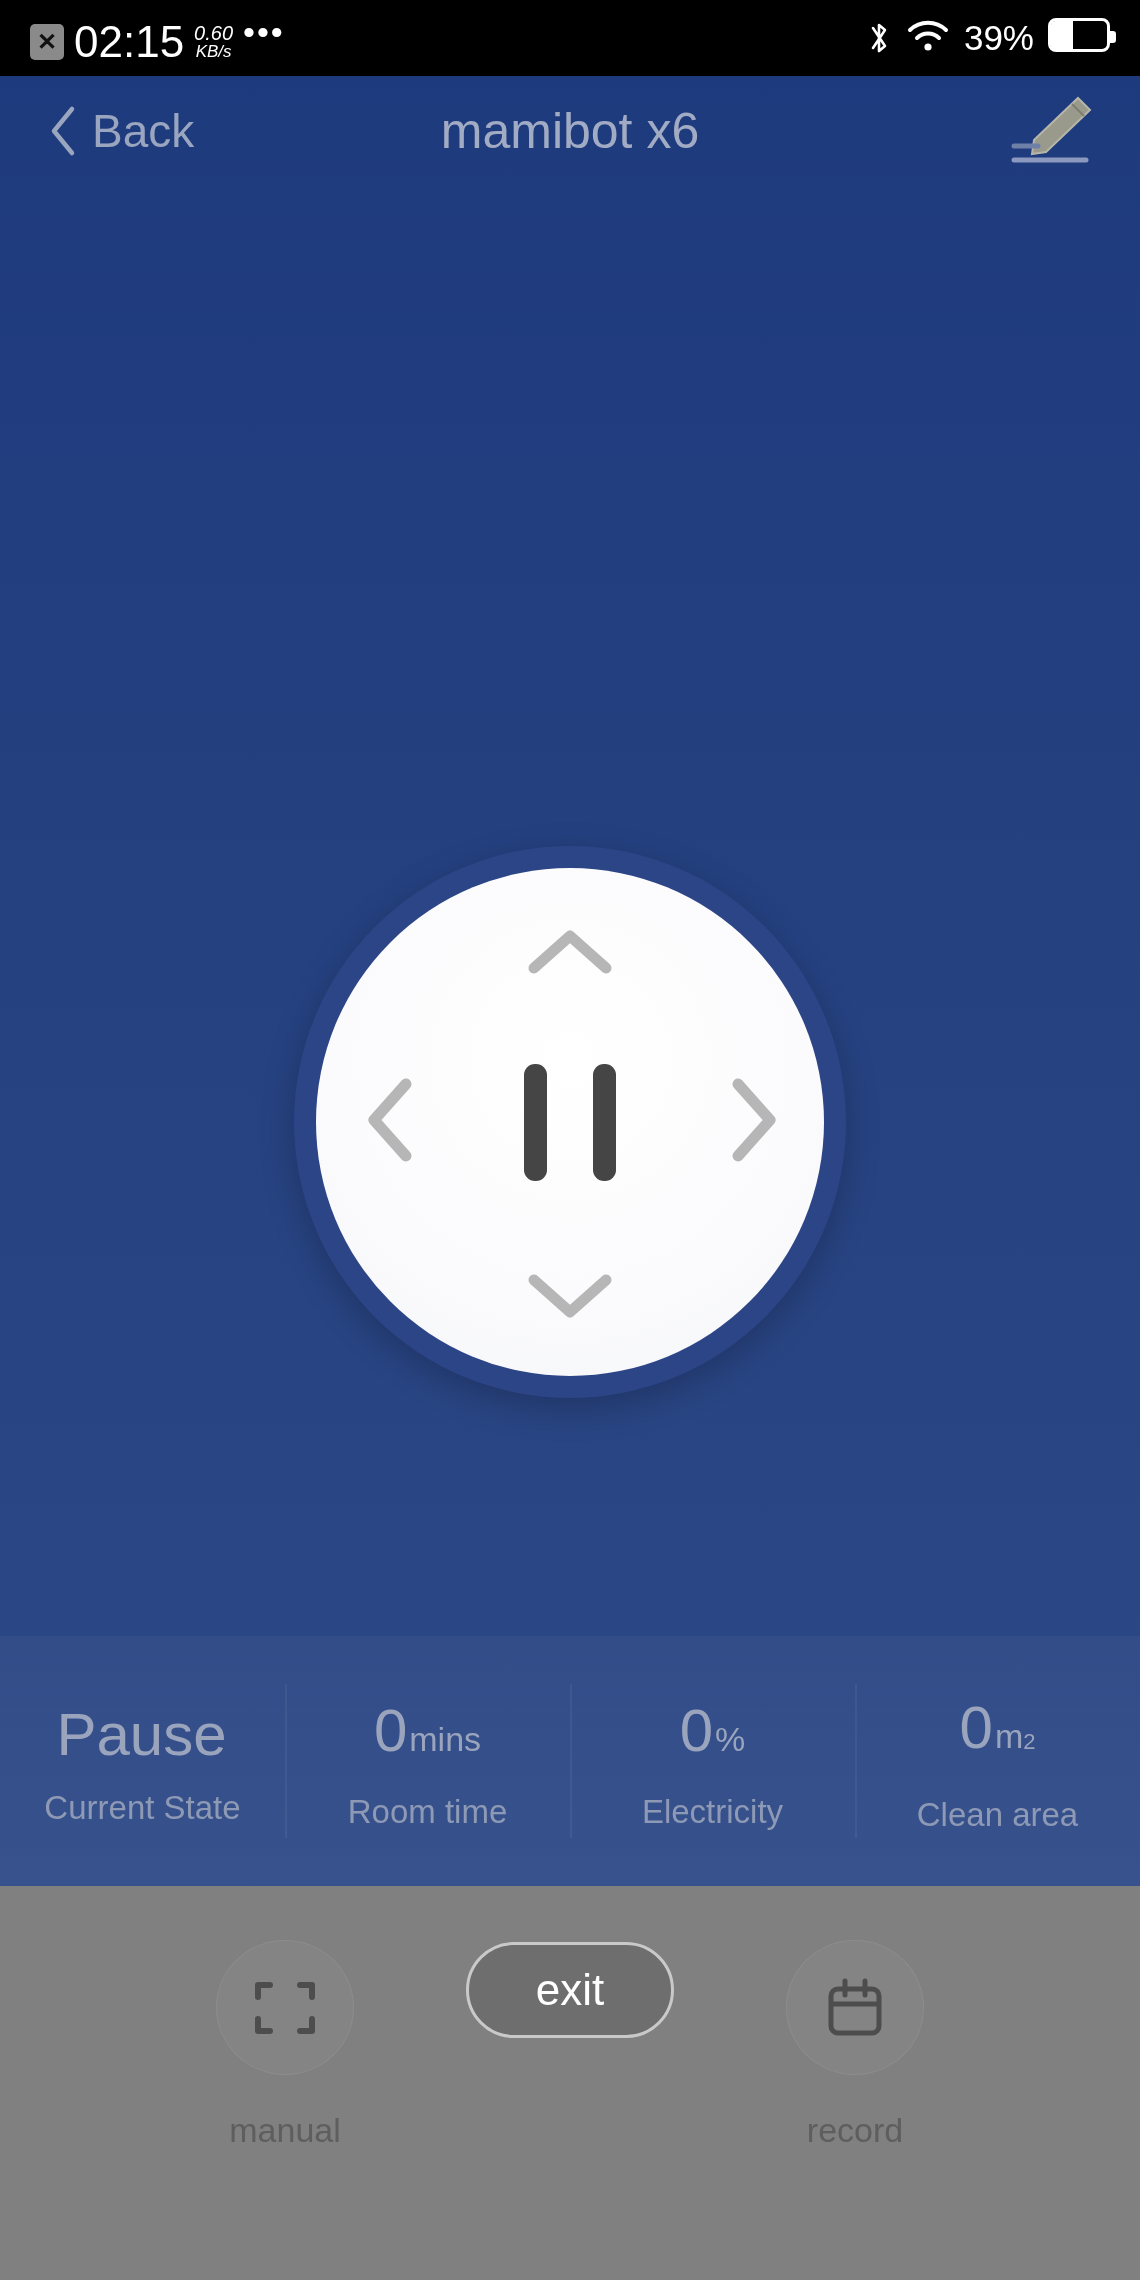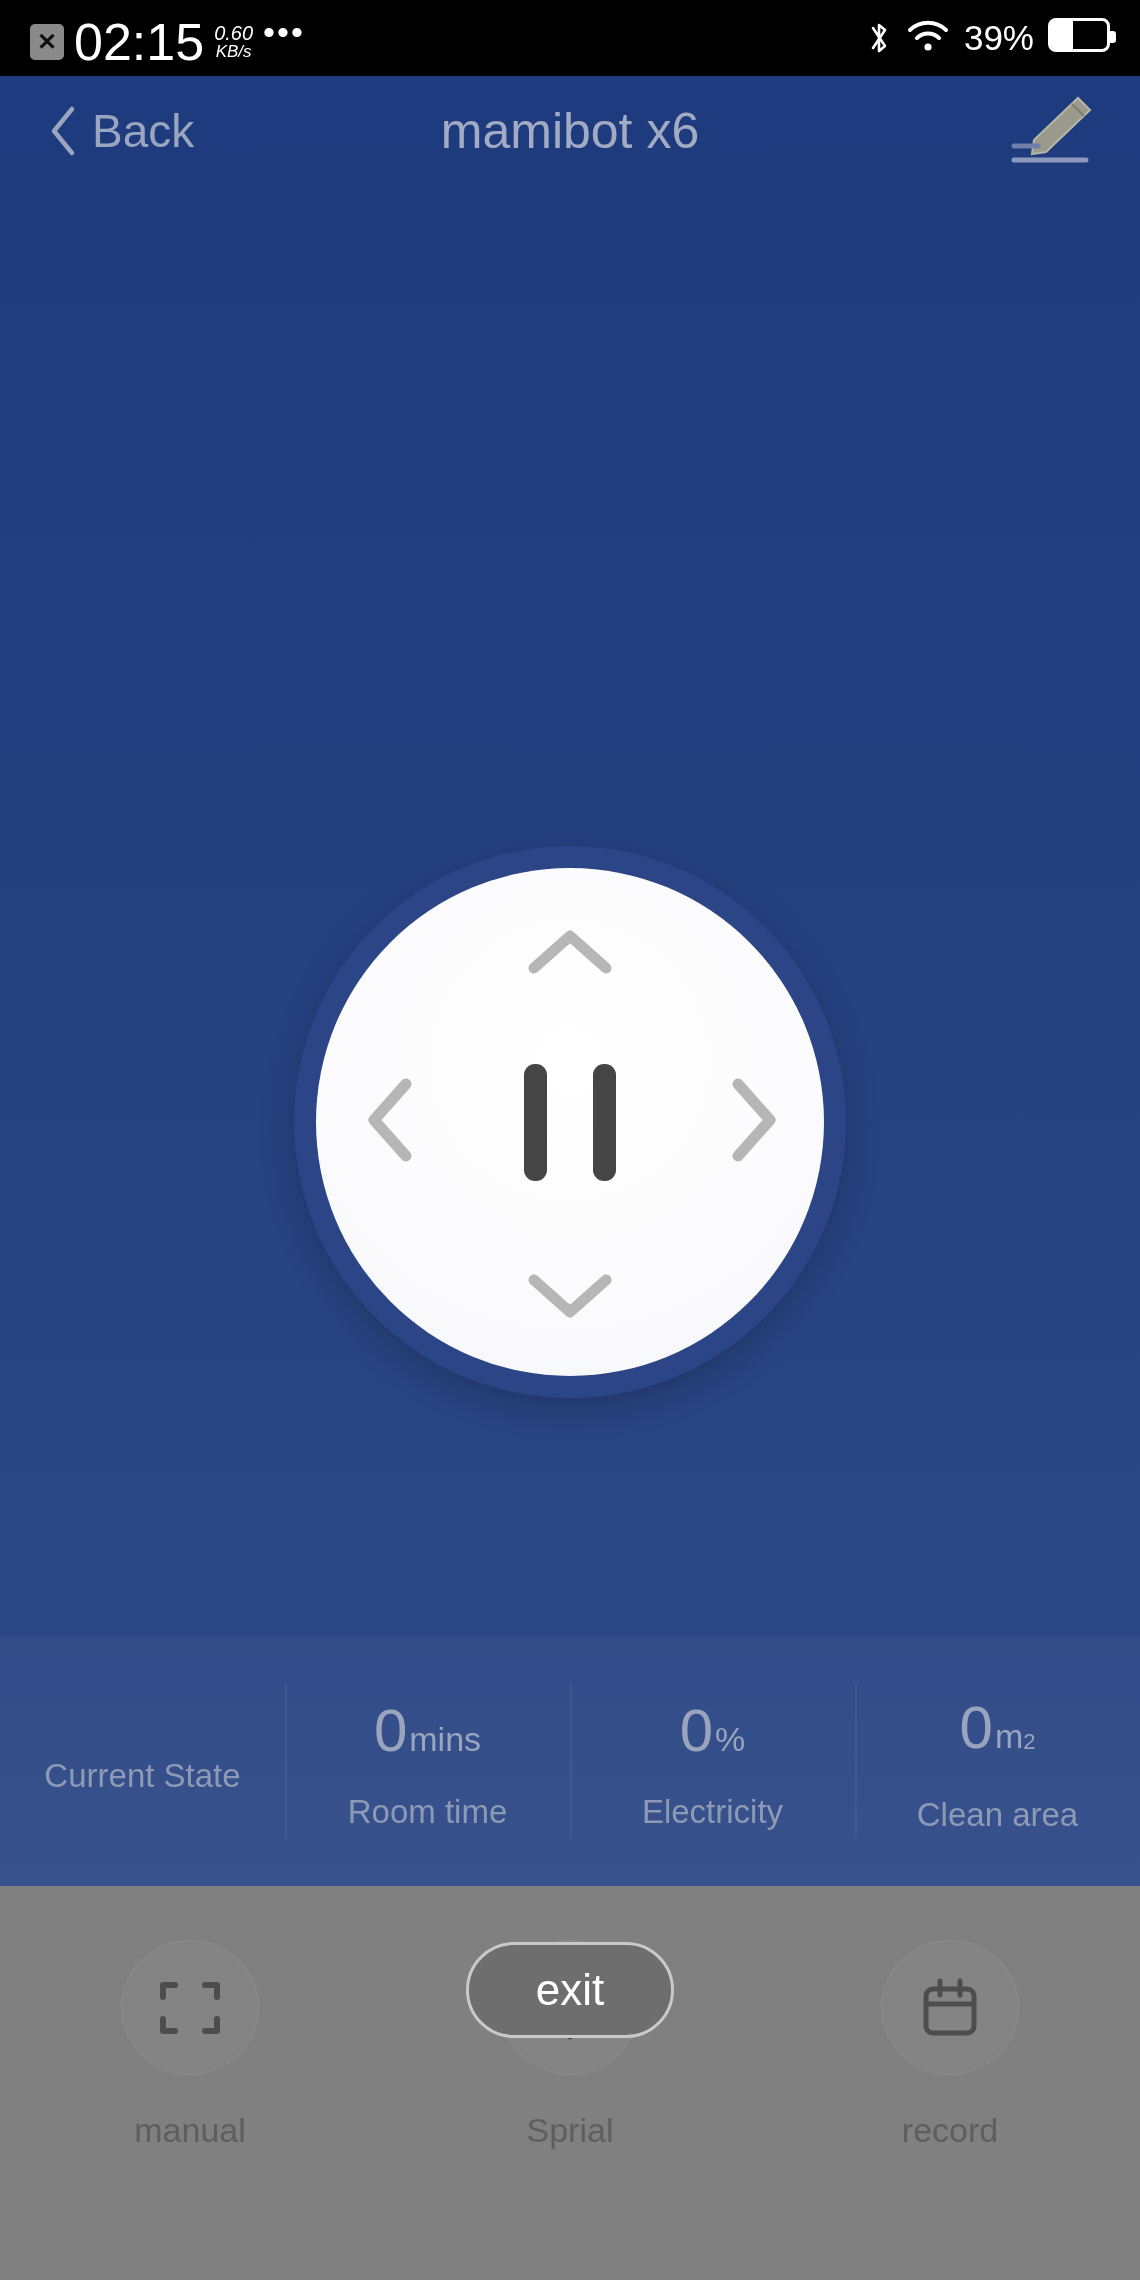--- a/index.html
+++ b/index.html
@@ -22,21 +22,21 @@
     display:flex; align-items:center; justify-content:space-between;
     padding:0 30px;
   }
   .sb-left{ display:flex; align-items:flex-end; gap:10px; }
   .sim-icon{
     width:34px; height:36px; border-radius:5px; background:#8a8a8a;
     color:#111; font-size:24px; font-weight:bold;
     display:flex; align-items:center; justify-content:center;
     margin-bottom:4px;
   }
-  .sb-time{ font-size:52px; letter-spacing:0px; line-height:44px; }
+  .sb-time{ font-size:44px; letter-spacing:0px; line-height:44px; }
   .sb-speed{ display:flex; flex-direction:column; align-items:center;
              line-height:1.02; margin-bottom:3px;font-style:italic; }
   .sb-speed .v{ font-size:20px; }
   .sb-speed .u{ font-size:17px; }
   .sb-dots{ font-size:34px; letter-spacing:2px; margin-bottom:12px; }
   .sb-right{ display:flex; align-items:flex-start; gap:14px; }
   .sb-batt-pct{ font-size:35px; }
   .batt{
     width:62px; height:34px; border:3px solid #fff; border-radius:8px;
     position:relative; display:flex; align-items:center;
@@ -225,20 +225,24 @@
 
       <div class="pause-btn">
         <span class="pause-bar"></span>
         <span class="pause-bar"></span>
       </div>
     </div>
   </div>
 
   <div class="stats">
     <div class="stat">
+      <div class="stat-value">
+        <span>Pause</span>
+        <span class="unit"></span>
+      </div>
       <div class="stat-label">Current State</div>
     </div>
     <div class="stat">
       <div class="stat-value">
         <span>0</span>
         <span class="unit">mins</span>
       </div>
       <div class="stat-label">Room time</div>
     </div>
     <div class="stat">
@@ -268,34 +272,20 @@
               <path d="M8 24 L8 12 L20 12"></path>
               <path d="M50 12 L62 12 L62 24"></path>
               <path d="M62 46 L62 58 L50 58"></path>
               <path d="M20 58 L8 58 L8 46"></path>
             </g>
           </svg>
         </div>
         <div class="tool-label">manual</div>
       </div>
 
-      <div class="tool">
-        <div class="tool-circle">
-          <svg width="70" height="70" viewBox="0 0 70 70">
-            <circle cx="35" cy="35" r="24" fill="none" stroke="#4d4d4d" stroke-width="5"></circle>
-            <g stroke="#4d4d4d" stroke-width="5" stroke-linecap="round">
-              <line x1="35" y1="6" x2="35" y2="22"></line>
-              <line x1="35" y1="48" x2="35" y2="64"></line>
-              <line x1="6" y1="35" x2="22" y2="35"></line>
-              <line x1="48" y1="35" x2="64" y2="35"></line>
-            </g>
-          </svg>
-        </div>
-        <div class="tool-label">Sprial</div>
-      </div>
 
 
       <div class="tool">
         <div class="tool-circle">
           <svg width="70" height="70" viewBox="0 0 70 70">
             <rect x="11" y="16" width="48" height="44" rx="7" fill="none" stroke="#4d4d4d" stroke-width="5"></rect>
             <line x1="11" y1="31" x2="59" y2="31" stroke="#4d4d4d" stroke-width="5"></line>
             <line x1="25" y1="8" x2="25" y2="22" stroke="#4d4d4d" stroke-width="5" stroke-linecap="round"></line>
             <line x1="45" y1="8" x2="45" y2="22" stroke="#4d4d4d" stroke-width="5" stroke-linecap="round"></line>
           </svg>

